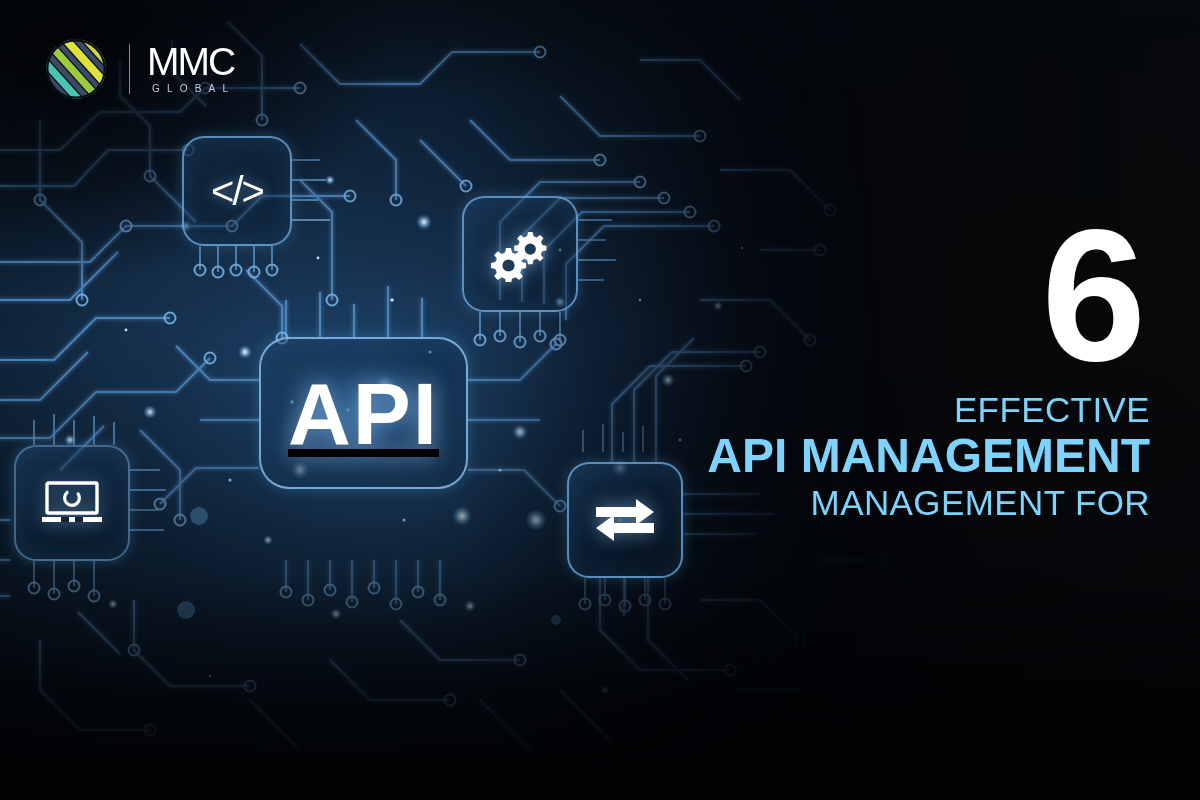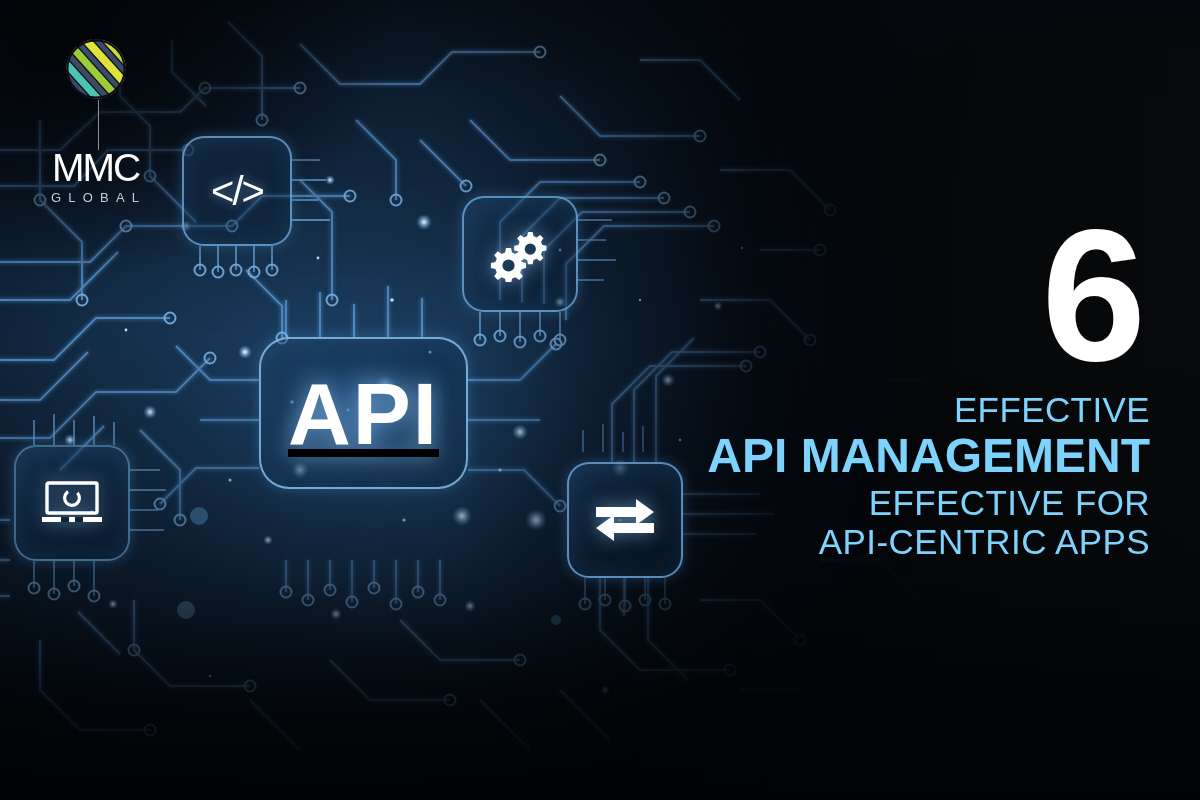--- a/index.html
+++ b/index.html
@@ -103,40 +103,39 @@
   .icon-white { filter: drop-shadow(0 0 9px rgba(150,205,255,0.55)); }
 
   
   .logo-block {
     position: absolute;
     left: 45px; top: 38px;
     display: flex;
     align-items: center;
     gap: 0px;
     z-index: 8;
-    flex-direction: column;
   }
   .logo-mark { width: 62px; height: 62px; display: block; }
   .logo-divider {
     width: 1px; height: 50px;
     background: rgba(255,255,255,0.55);
     margin: 0 16px 0 22px;
   }
   .logo-words { display: flex; flex-direction: column; align-items: center; }
   .logo-mmc {
     font-family: "Liberation Sans", sans-serif;
     font-weight: 300;
     font-size: 39px;
     line-height: 0.92;
     color: #ffffff;
     letter-spacing: -2px;
   }
   .logo-global {
     font-family: "Liberation Sans", sans-serif;
-    font-size: 13px;
+    font-size: 10px;
     font-weight: 400;
     letter-spacing: 7.2px;
     color: #c8ccd2;
     margin-top: 4px;
     padding-left: 6px;
   }
 
   
   .headline {
     position: absolute;
@@ -526,18 +525,17 @@
       <div class="logo-mmc">MMC</div>
       <div class="logo-global">GLOBAL</div>
     </div>
   </div>
 
   <div class="headline">
     <div class="headline-number">6</div>
     <div class="headline-lines">
       <span class="hl hl-1">EFFECTIVE</span>
       <span class="hl hl-2">API MANAGEMENT</span>
-      <span class="hl hl-3">EFFECTIVE FOR</span>
-      <span class="hl hl-4">API-CENTRIC APPS</span>
+      <span class="hl hl-3">MANAGEMENT FOR</span>
     </div>
   </div>
 
 </div>
 
 </body></html>

